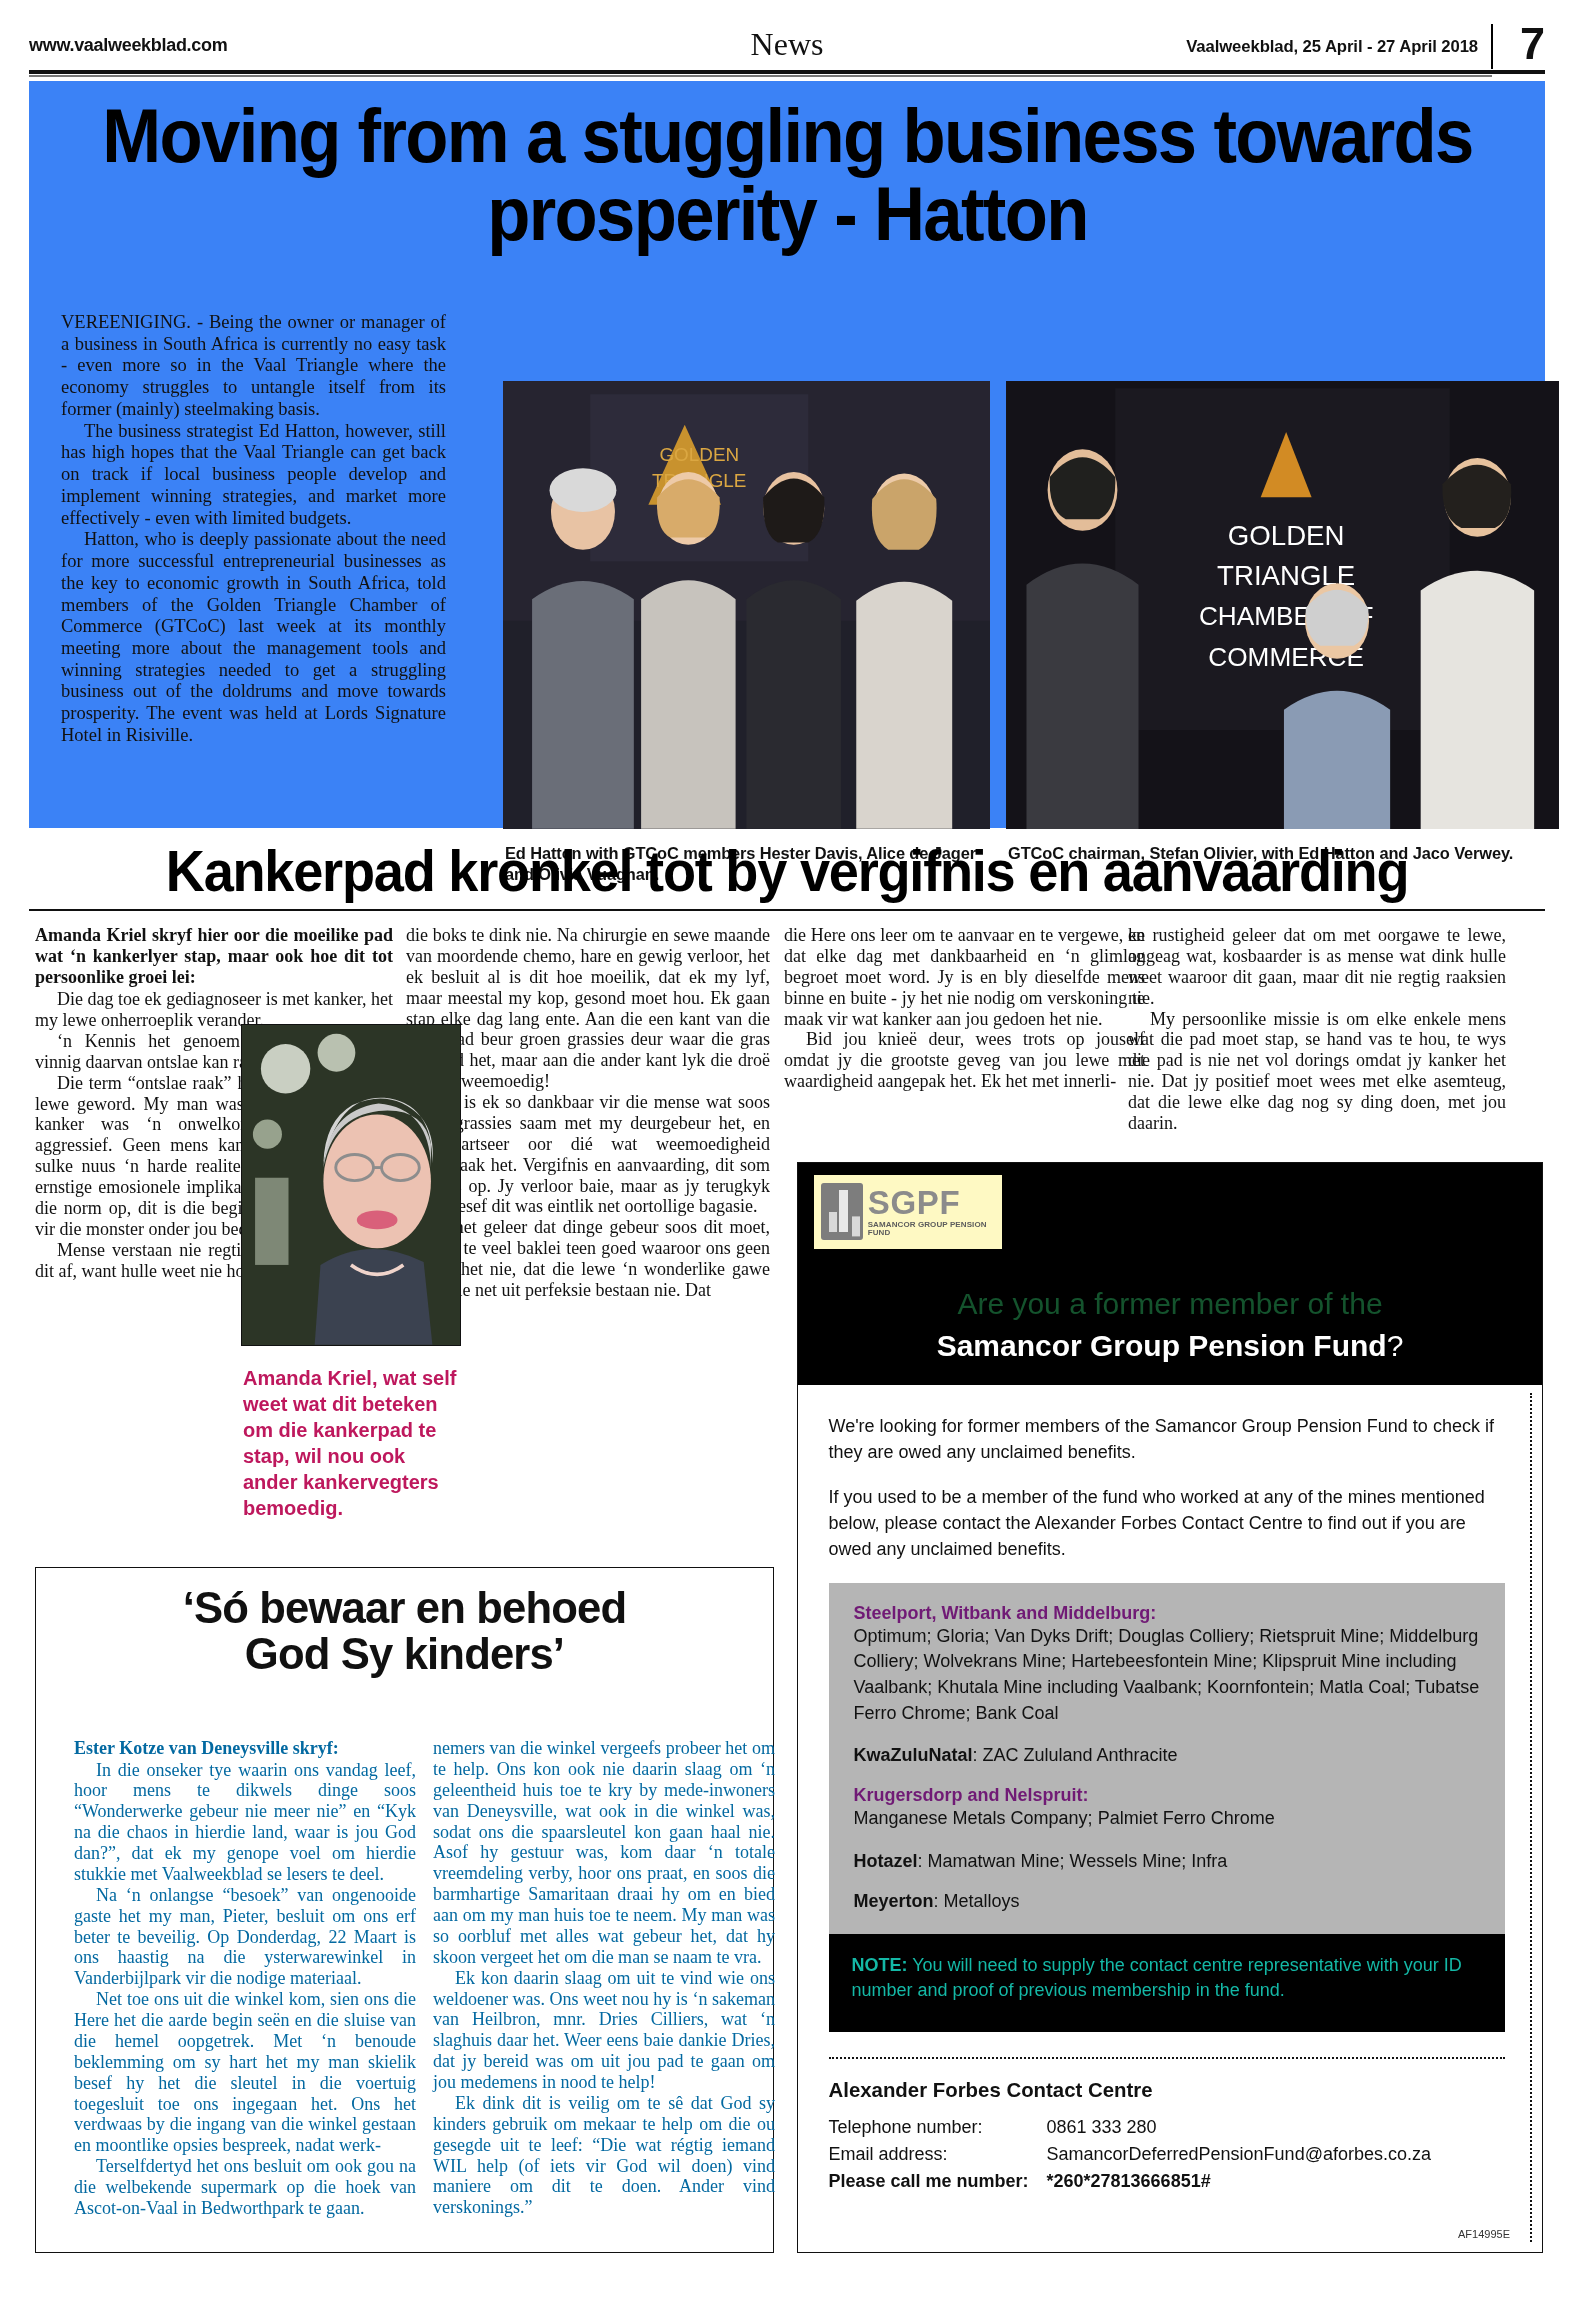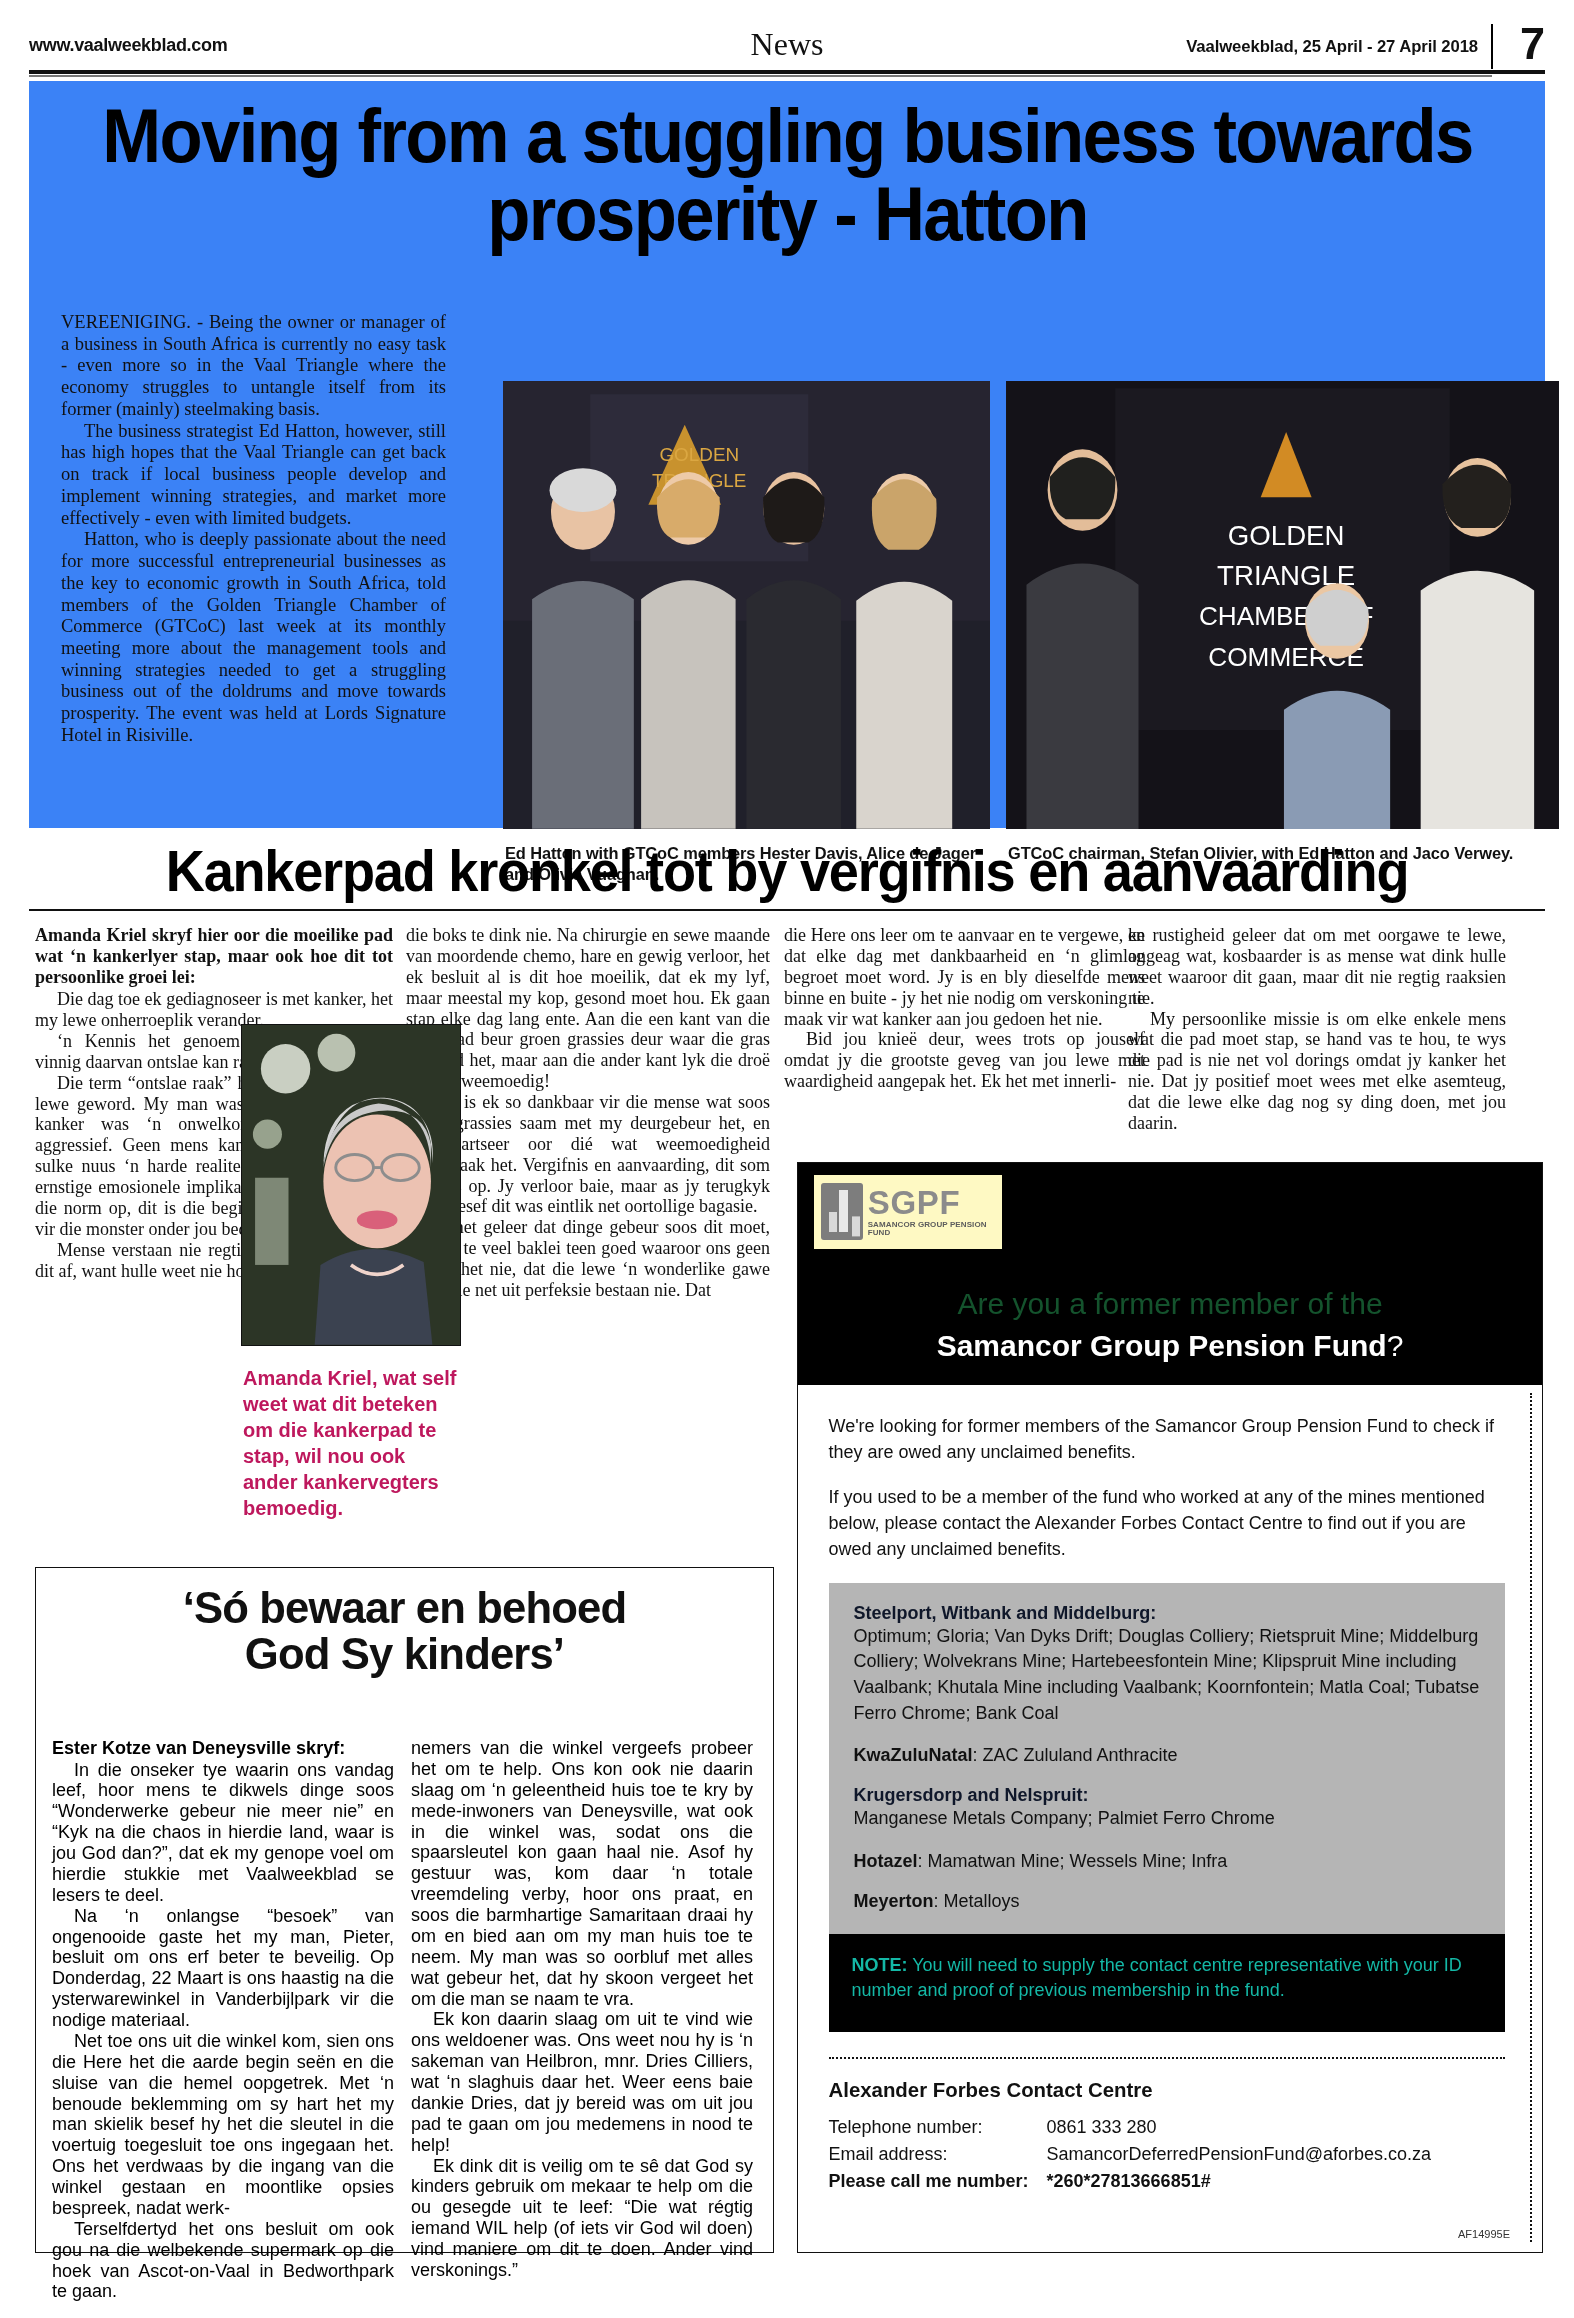--- a/index.html
+++ b/index.html
@@ -240,21 +240,21 @@
     background: #b5b5b5;
     padding: 20.4px 25px 22px 25px;
     margin: 7.3px 0 0 0;
     max-width: 676px;
     box-sizing: border-box;
   }
   .ad-grey .gblock { margin-bottom: 19px; }
   .ad-grey .gblock:last-child { margin-bottom: 0; }
   .ad-grey .ghead {
     font-family: "Liberation Sans", sans-serif;
-    font-weight: 700; font-size: 18px; color: #0f172a;
+    font-weight: 700; font-size: 18px; color: #701a75;
   }
   .ad-grey .gtext {
     font-family: "Liberation Sans", sans-serif;
     font-size: 18px; line-height: 1.42; color: #111;
   }
   .ad-grey .ginline {
     font-family: "Liberation Sans", sans-serif;
     font-size: 18px; color: #111;
   }
   .ad-grey .ginline b { font-weight: 700; }
@@ -304,23 +304,24 @@
   .box3 .h3 {
     position: absolute; left: 10.2px; top: 17.4px; width: 717px;
     text-align: center;
     font-family: "Liberation Sans", sans-serif;
     font-weight: 700; font-size: 45px; line-height: 1.02;
     letter-spacing: -0.9px;
     transform: scaleX(0.97); transform-origin: center top;
   }
   .b3-col {
     position: absolute;
-    font-family: Liberation Sans, sans-serif;
+    font-family: Liberation Serif, serif;
     font-size: 18px; line-height: 1.16; text-align: justify;
-    color: #000000;
+    color: #0369a1;
+    margin-left: 22px;
   }
   .b3-col p { margin: 0; text-indent: 22px; }
   .b3-col p.noind { text-indent: 0; }
   .b3-col .kicker {
     font-weight: 700; display: block; margin-bottom: 0.7px;
   }
   .b3c1 { left: 16px; top: 170px; width: 342px; }
   .b3c2 { left: 375px; top: 170px; width: 342px; }
 </style>
 </head>

